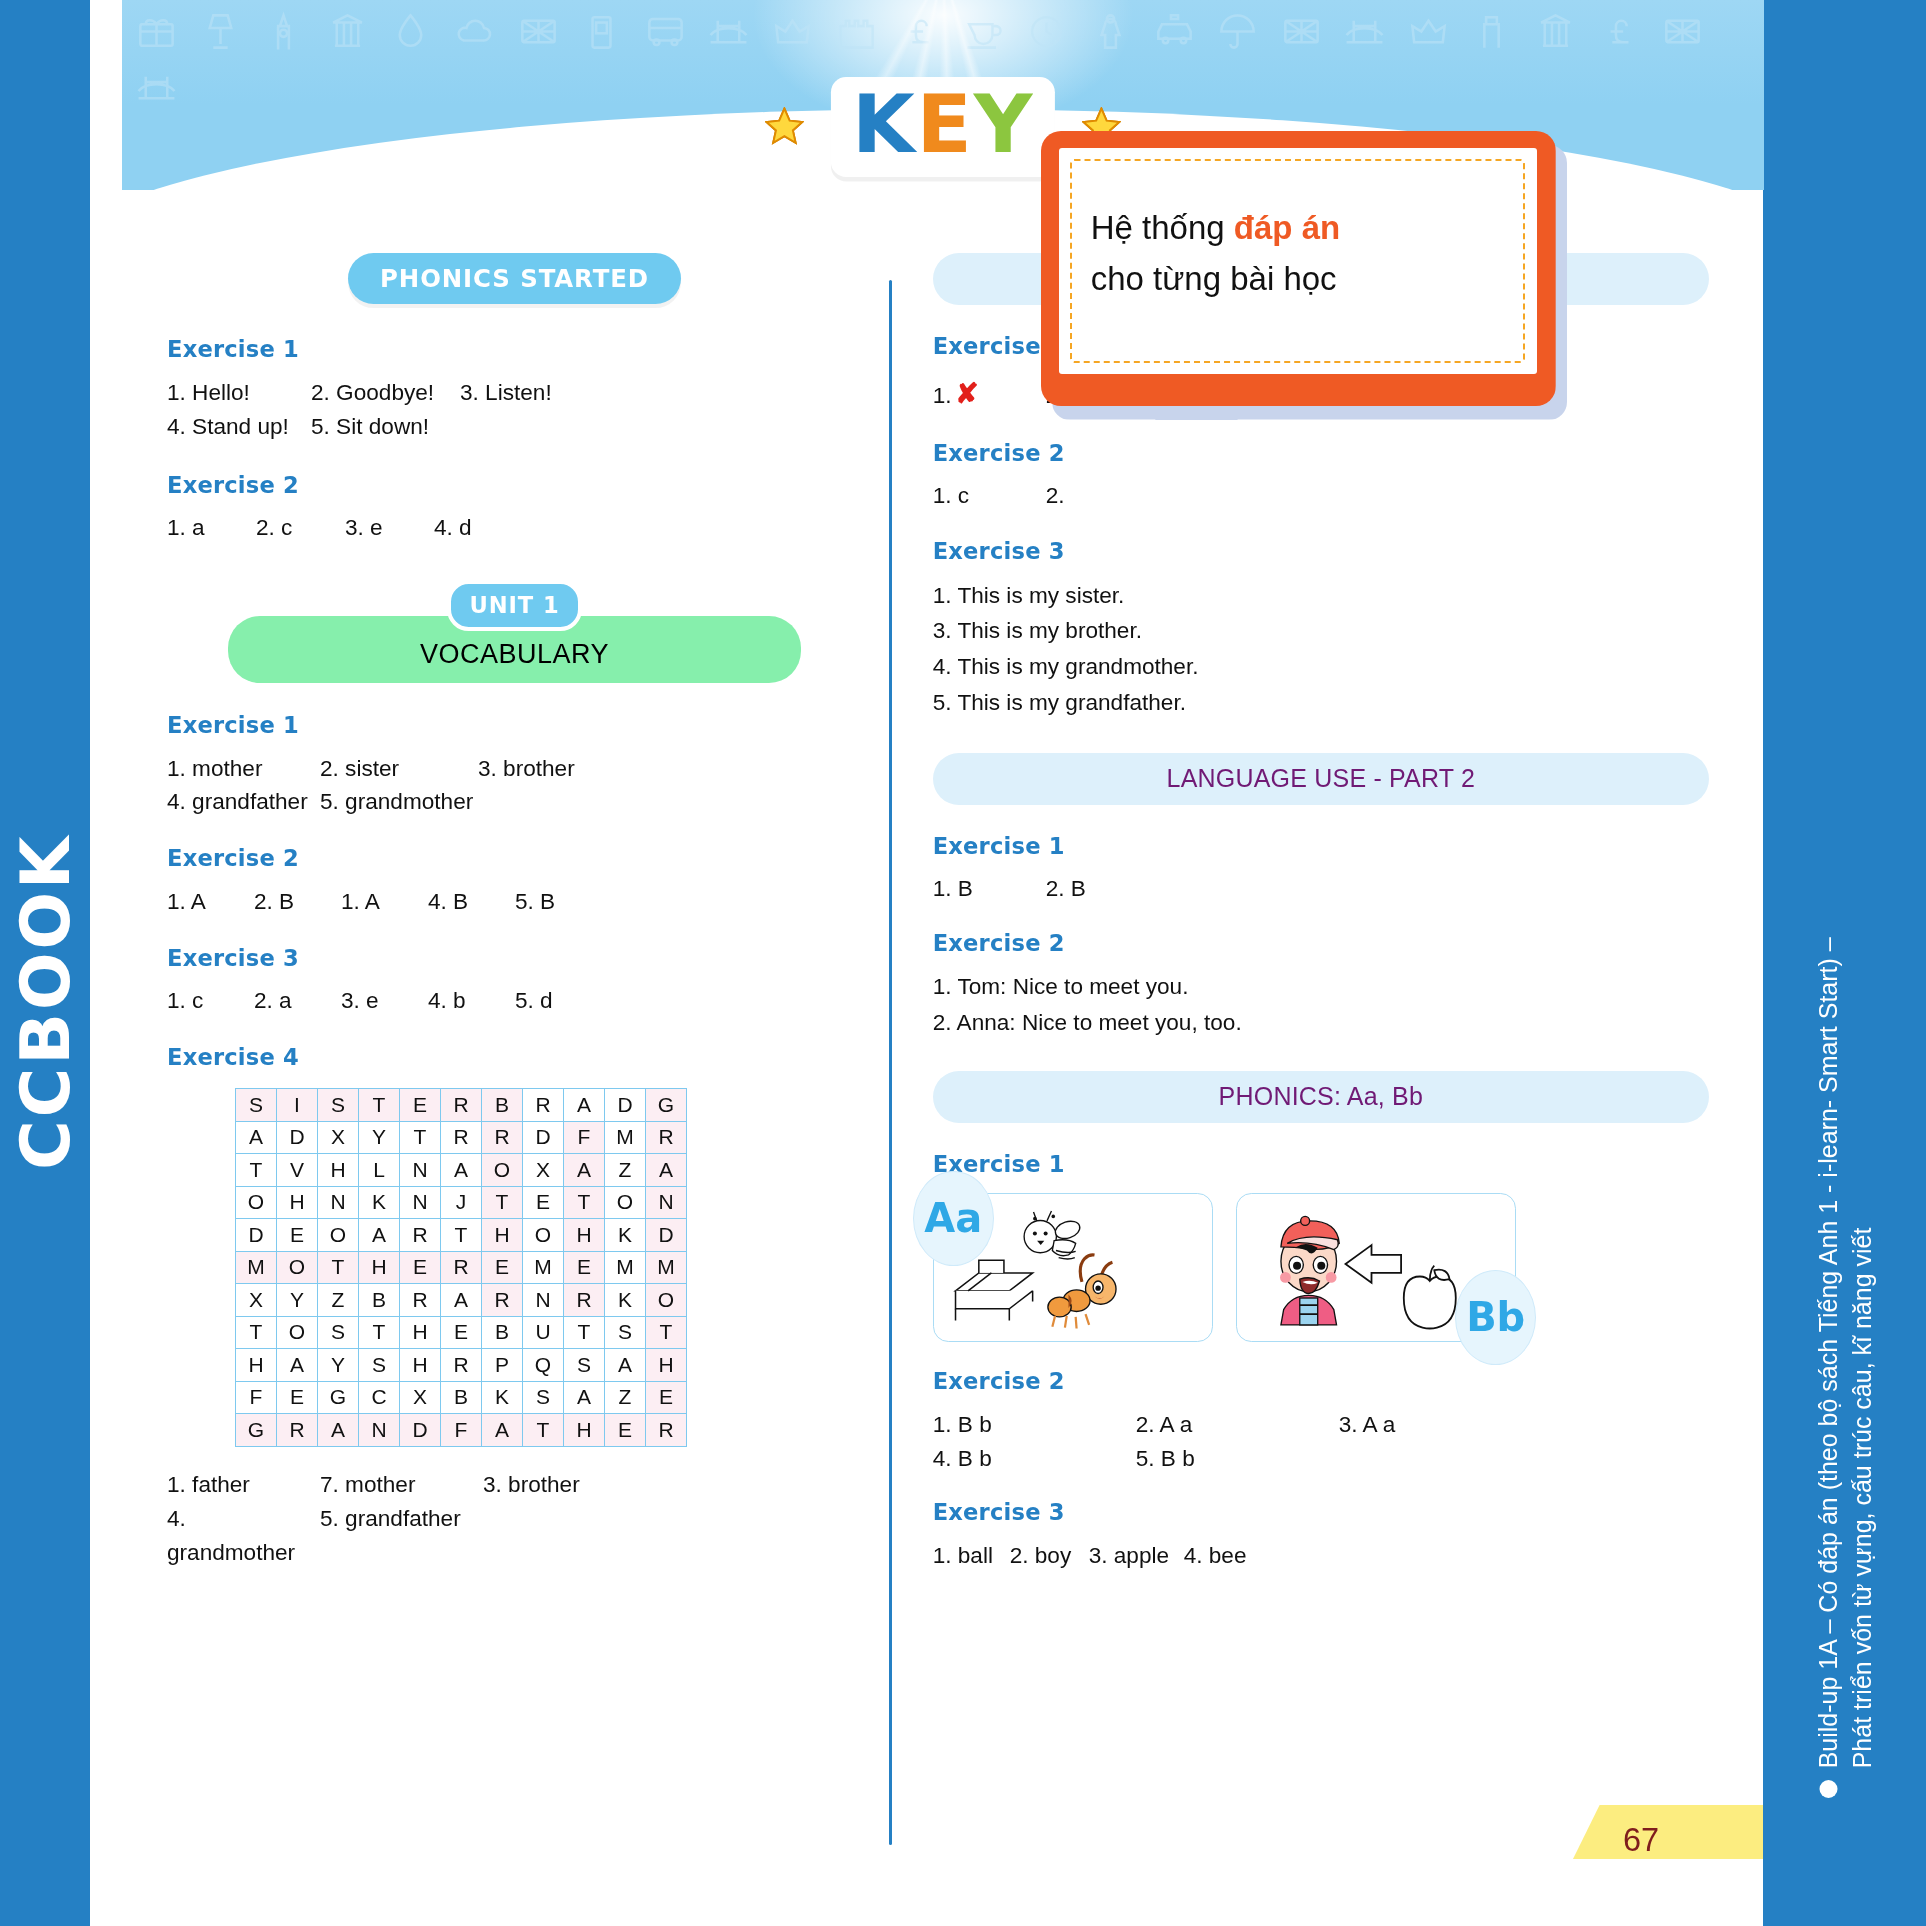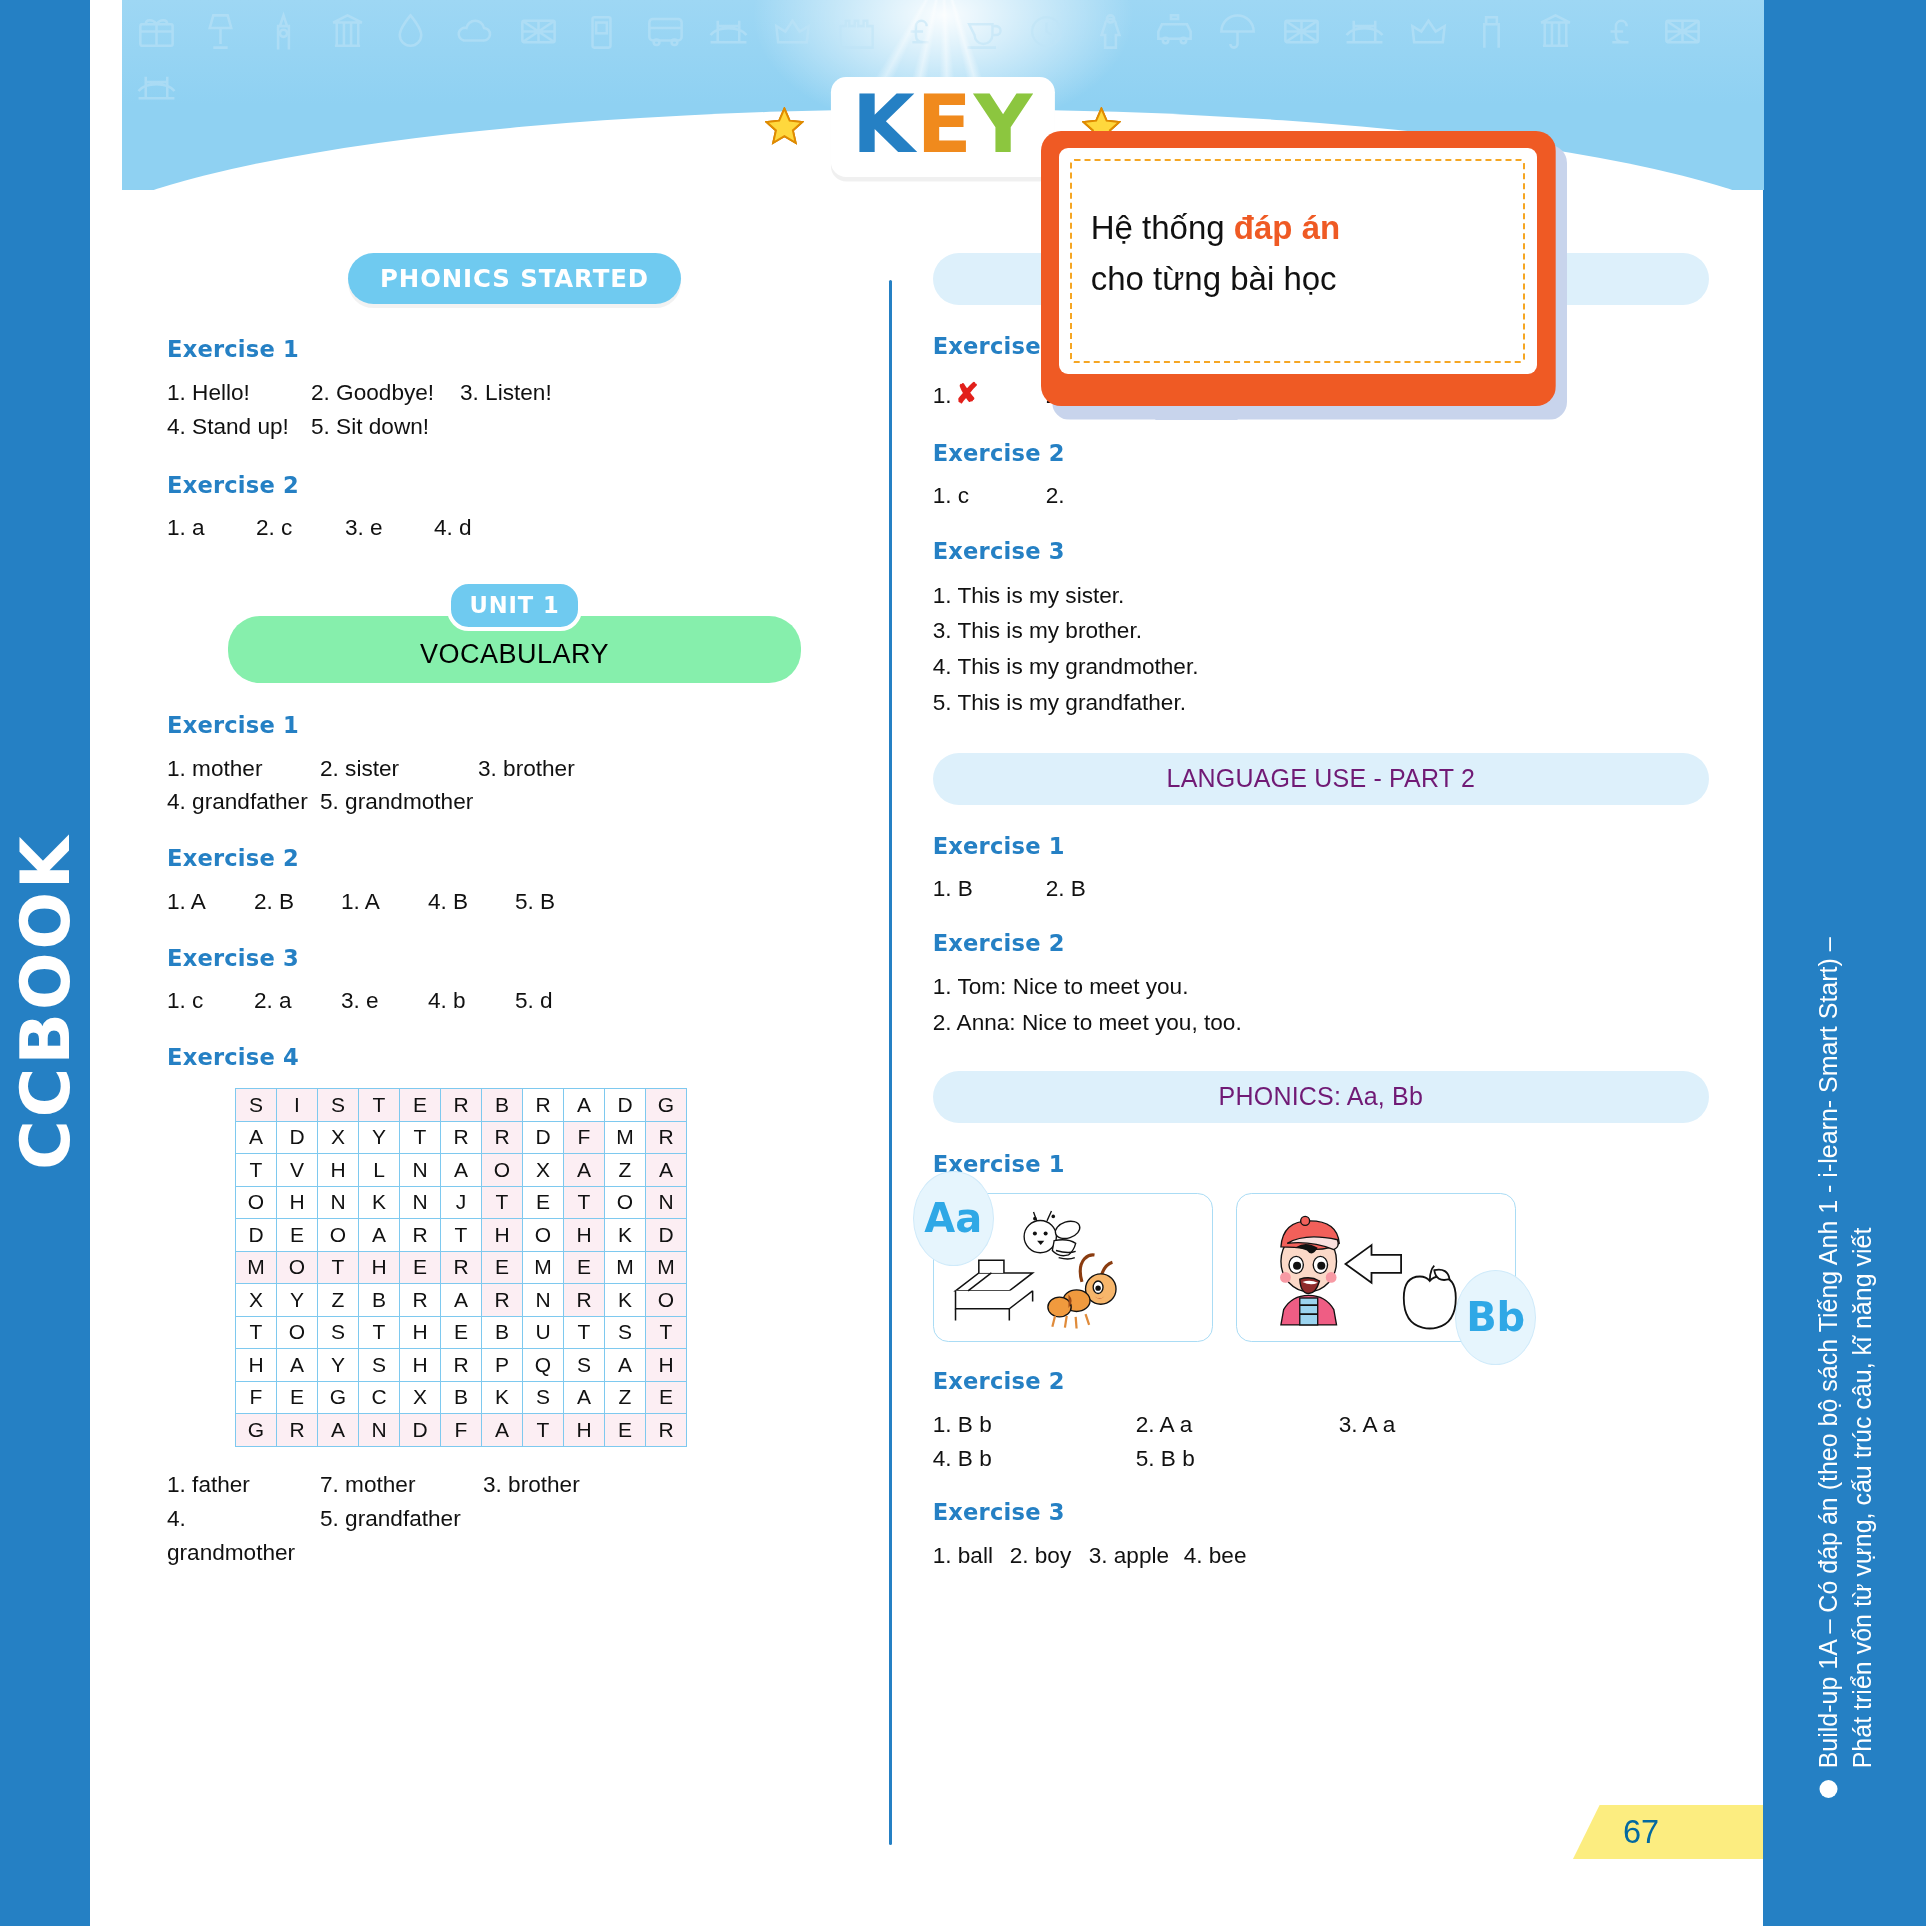--- a/index.html
+++ b/index.html
@@ -222,21 +222,21 @@
   }
   .callout-box {
     position: absolute; left: 0; top: 0;
     width: 515px; height: 275px;
     background: #ef5a24; border-radius: 20px;
     clip-path: polygon(0% 0%, 100% 0%, 100% 100%, 36% 100%, 15% 150%, 20% 100%, 0% 100%);
   }
   .callout-inner {
     position: absolute; left: 18px; top: 17px;
     width: 478px; height: 226px;
-    background: #ffffff; border-radius: 9px;
+    background: #ffffff; border-radius: 3px;
   }
   .callout-dash {
     position: absolute; left: 11.7px; top: 10.8px; right: 11.7px; bottom: 10.8px;
     border: 2.7px dashed #f5a623; border-radius: 4.5px;
   }
   .callout-text {
     position: absolute; left: 32px; top: 54px; right: 32px;
     text-align: justify;
     font-size: 33px; line-height: 1.55; color: #111;
   }
@@ -265,22 +265,22 @@
   .marks { font-size: 22.6px; display: flex; align-items: center; }
   .mark-x { color: #e2201b; font-size: 28px; font-weight: 900; margin-left: 3.6px; }
   .mark-v { color: #7cb342; font-size: 28px; font-weight: 900; margin-left: 3.6px; }
 
   
   .page-num {
     position: absolute; right: 0; bottom: 67px;
     width: 190px; height: 54px;
     background: #fced80;
     clip-path: polygon(14% 0%, 100% 0%, 100% 100%, 0% 100%);
-    display: flex; align-items: center; padding-left: 50px;
-    font-size: 32.5px; color: #0369a1;
+    display: flex; align-items: flex-end; padding-left: 50px;
+    font-size: 32.5px; color: #7f1d1d;
     box-shadow: 0 3.6px 0 rgba(0,0,0,.06);
   }
 </style>
 </head>
 <body>
 
 <div id="page">
 
   <div class="sidebar-left">
     <div class="sidebar-left-logo">CCBOOK</div>

